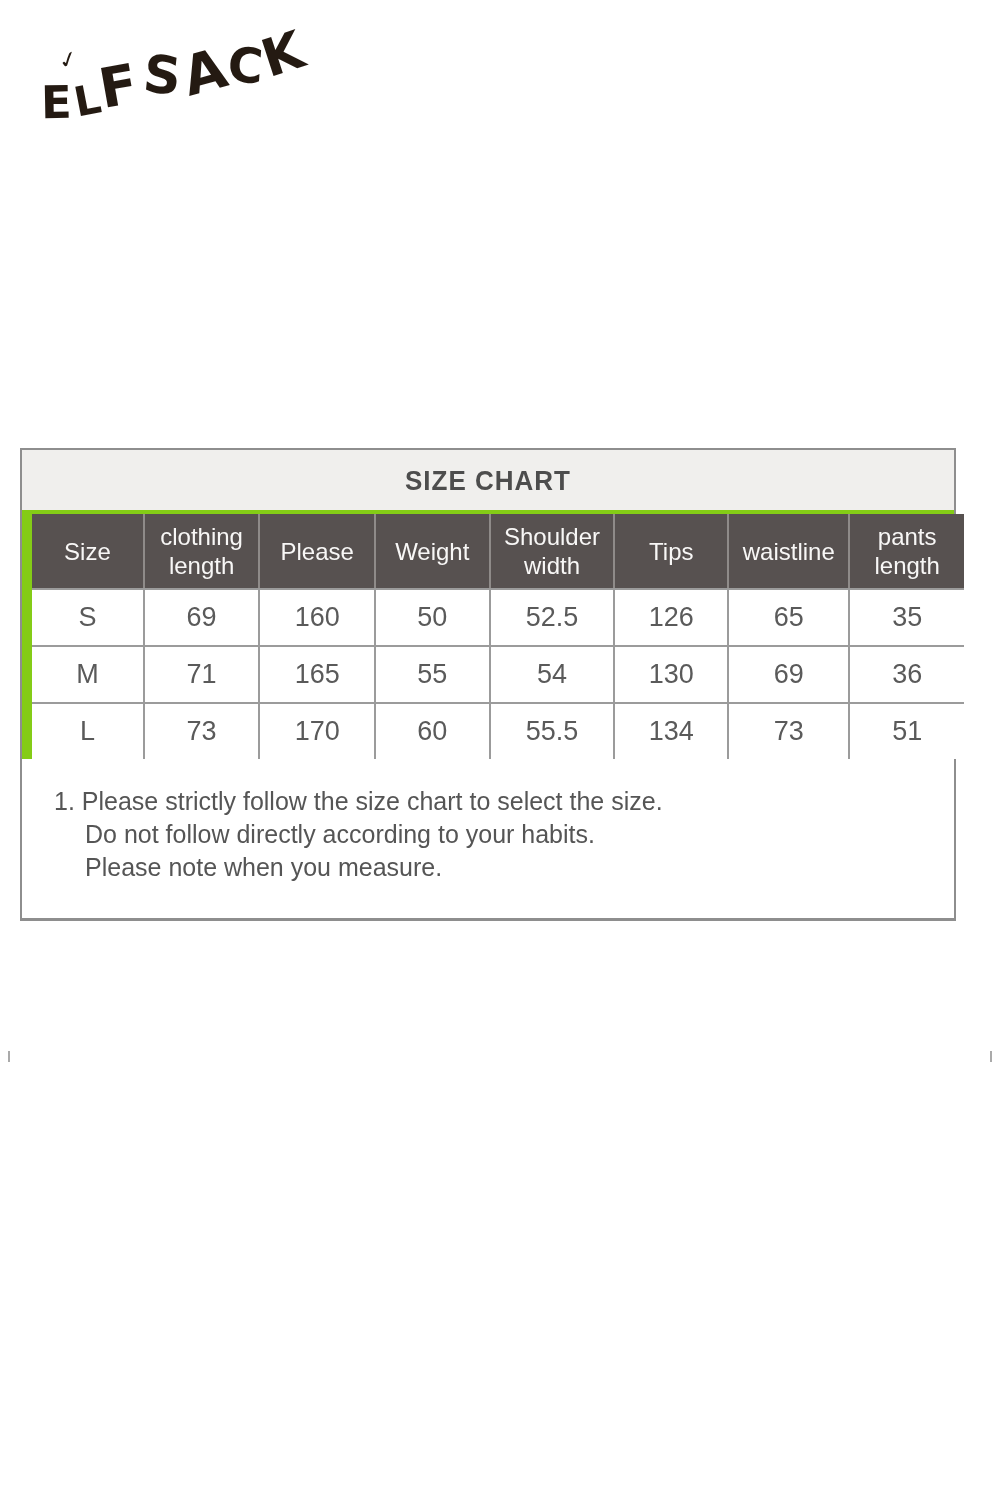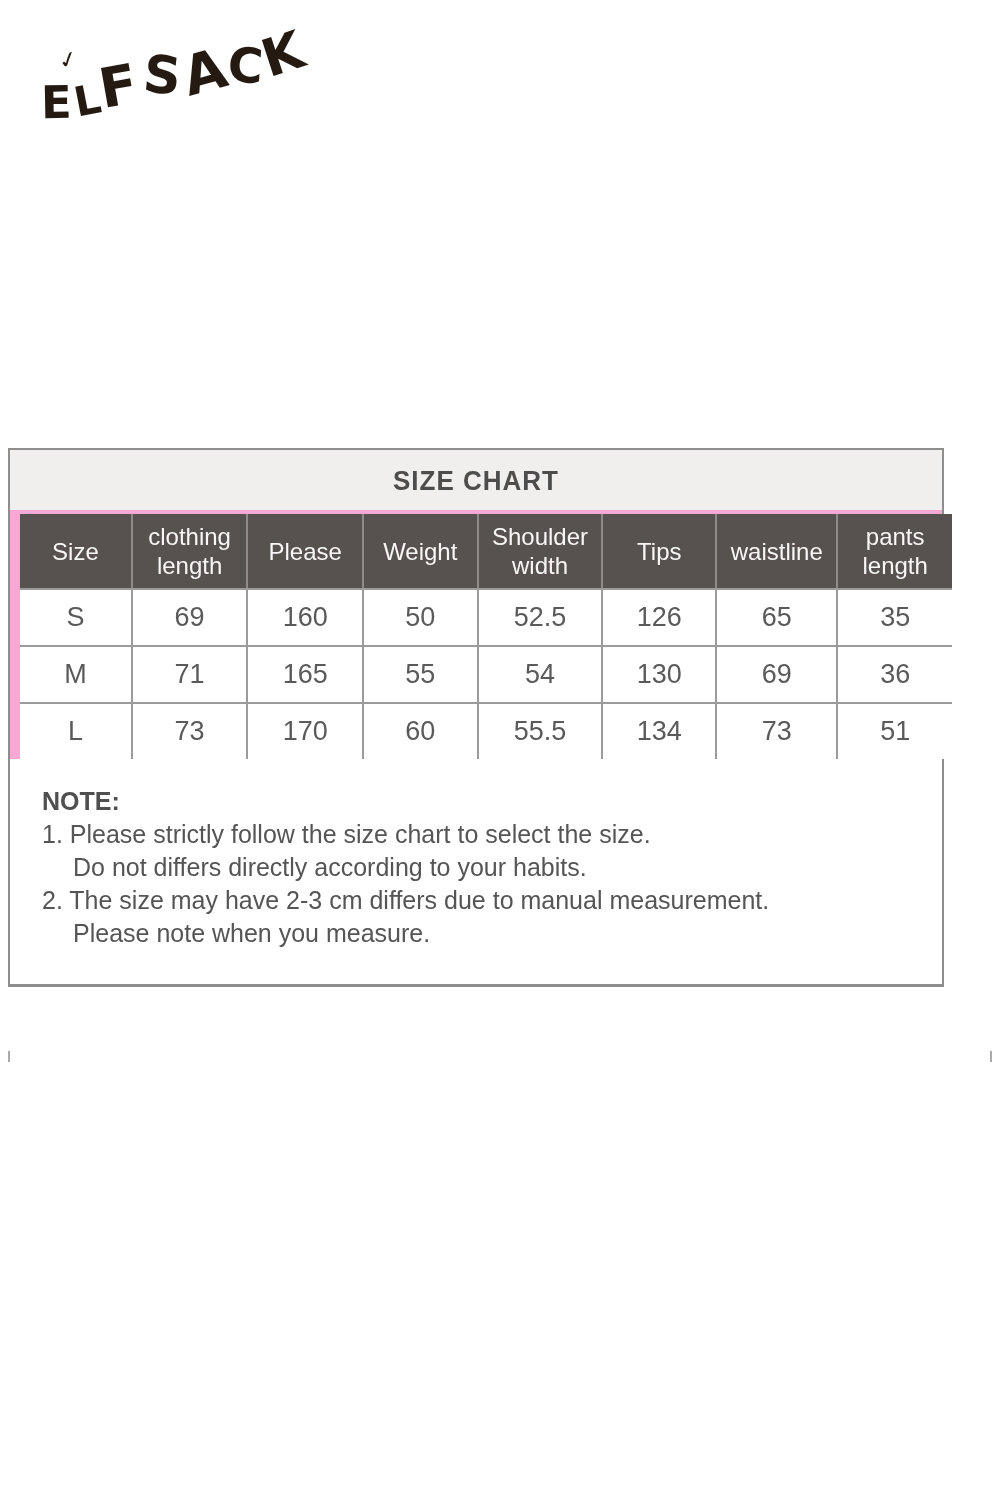--- a/index.html
+++ b/index.html
@@ -33,24 +33,24 @@
   .lt.l-a{font-size:55px;transform:rotate(-7deg) translateY(2px);margin-left:2px;}
   .lt.l-c{font-size:48px;transform:rotate(12deg) translateY(-1px);margin-left:2px;}
   .lt.l-k{font-size:52px;transform:rotate(-10deg) translateY(-6px);margin-left:2px;}
   .logo-mark{
     position:absolute;left:22px;top:-16px;font-size:24px;font-weight:bold;
     transform:rotate(-12deg) scaleY(0.9);
   }
 
   
   .chart-box{
-    position:absolute;left:8px;top:448px;width:936px;box-sizing:border-box;
+    position:absolute;left:20px;top:448px;width:936px;box-sizing:border-box;
     border:2px solid var(--outer-border);
     border-bottom:3px solid var(--outer-border);
-    background:#f9a8d4;
+    background:#84cc16;
   }
   .caption{
     height:60px;background:var(--caption-bg);
     display:flex;align-items:center;justify-content:center;
     margin-bottom:4px;
   }
   .caption-text{
     display:inline-block;font-size:26px;font-weight:bold;
     letter-spacing:1px;color:var(--caption-text);
     transform:scaleY(1.08);
@@ -162,24 +162,22 @@
           <td>60</td>
           <td>55.5</td>
           <td>134</td>
           <td>73</td>
           <td>51</td>
         </tr>
       </tbody>
     </table>
 
     <div class="note">
-      <div class="note-line note-heading">NOTE:</div>
       <div class="note-line">1. Please strictly follow the size chart to select the size.</div>
-      <div class="note-line indent">Do not differs directly according to your habits.</div>
-      <div class="note-line">2. The size may have 2-3 cm differs due to manual measurement.</div>
+      <div class="note-line indent">Do not follow directly according to your habits.</div>
       <div class="note-line indent">Please note when you measure.</div>
     </div>
   </div>
 
   <div class="stub left"></div>
   <div class="stub right"></div>
 
 </div>
 
 </body></html>

